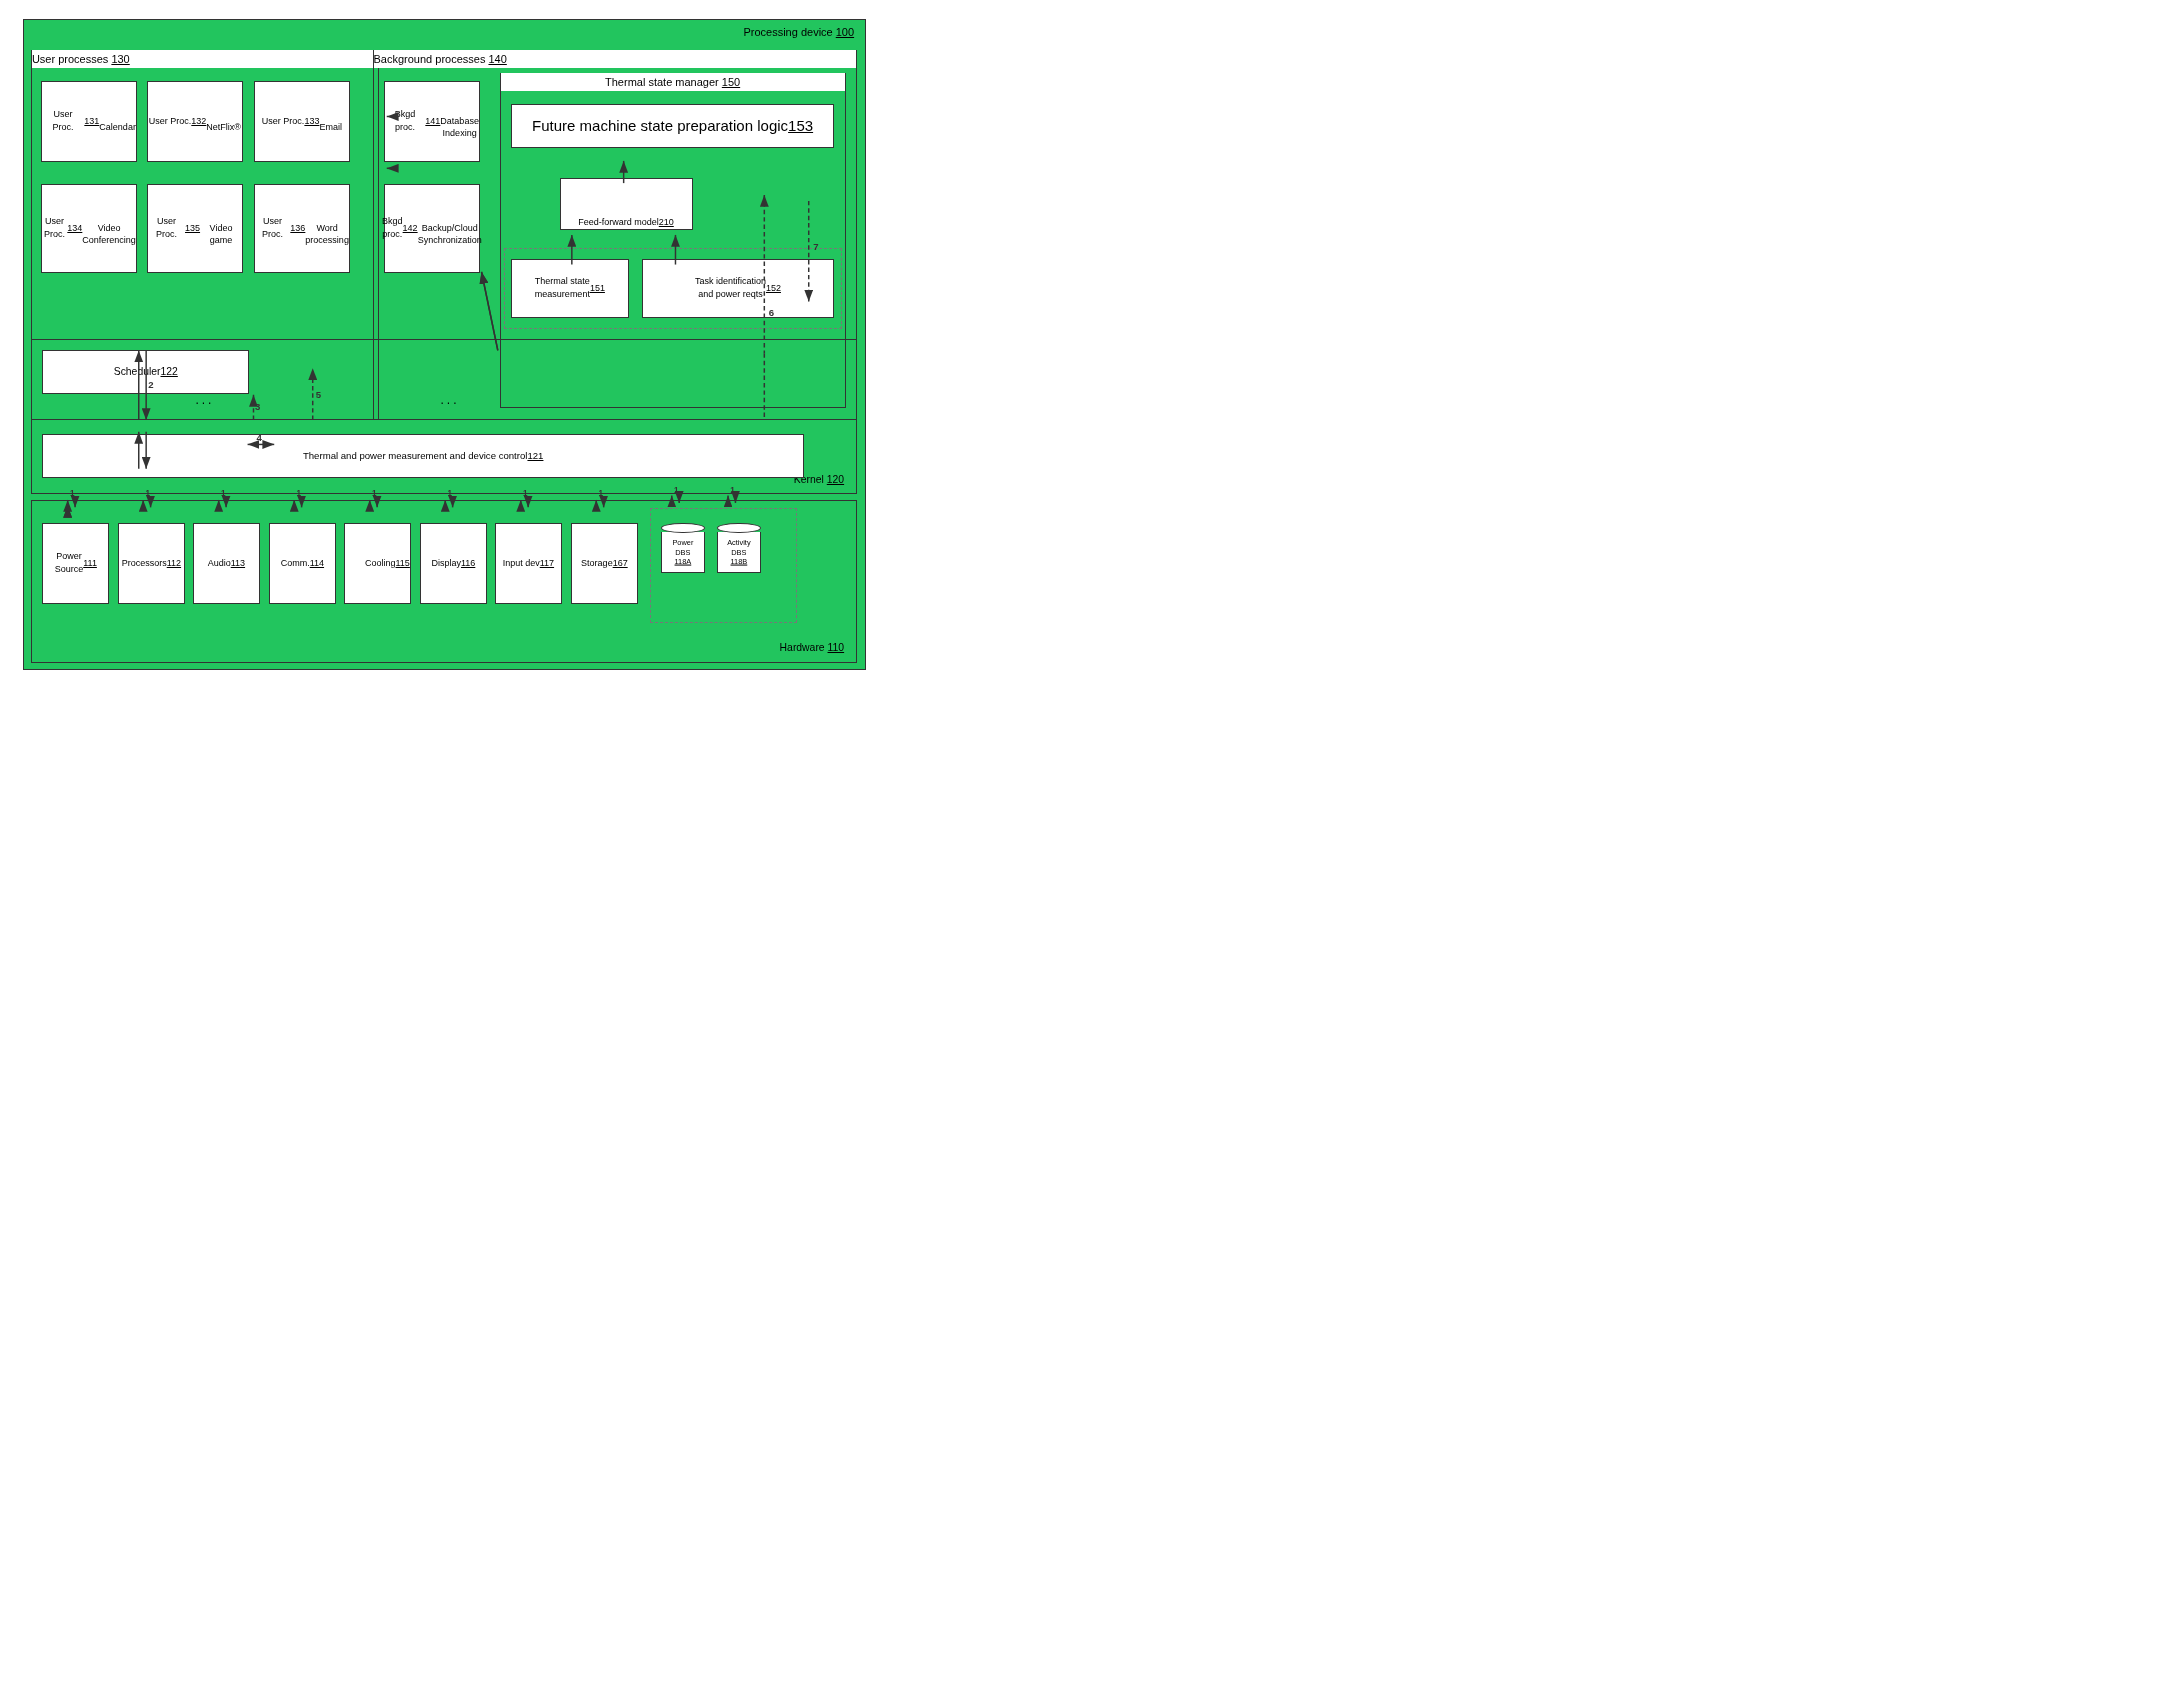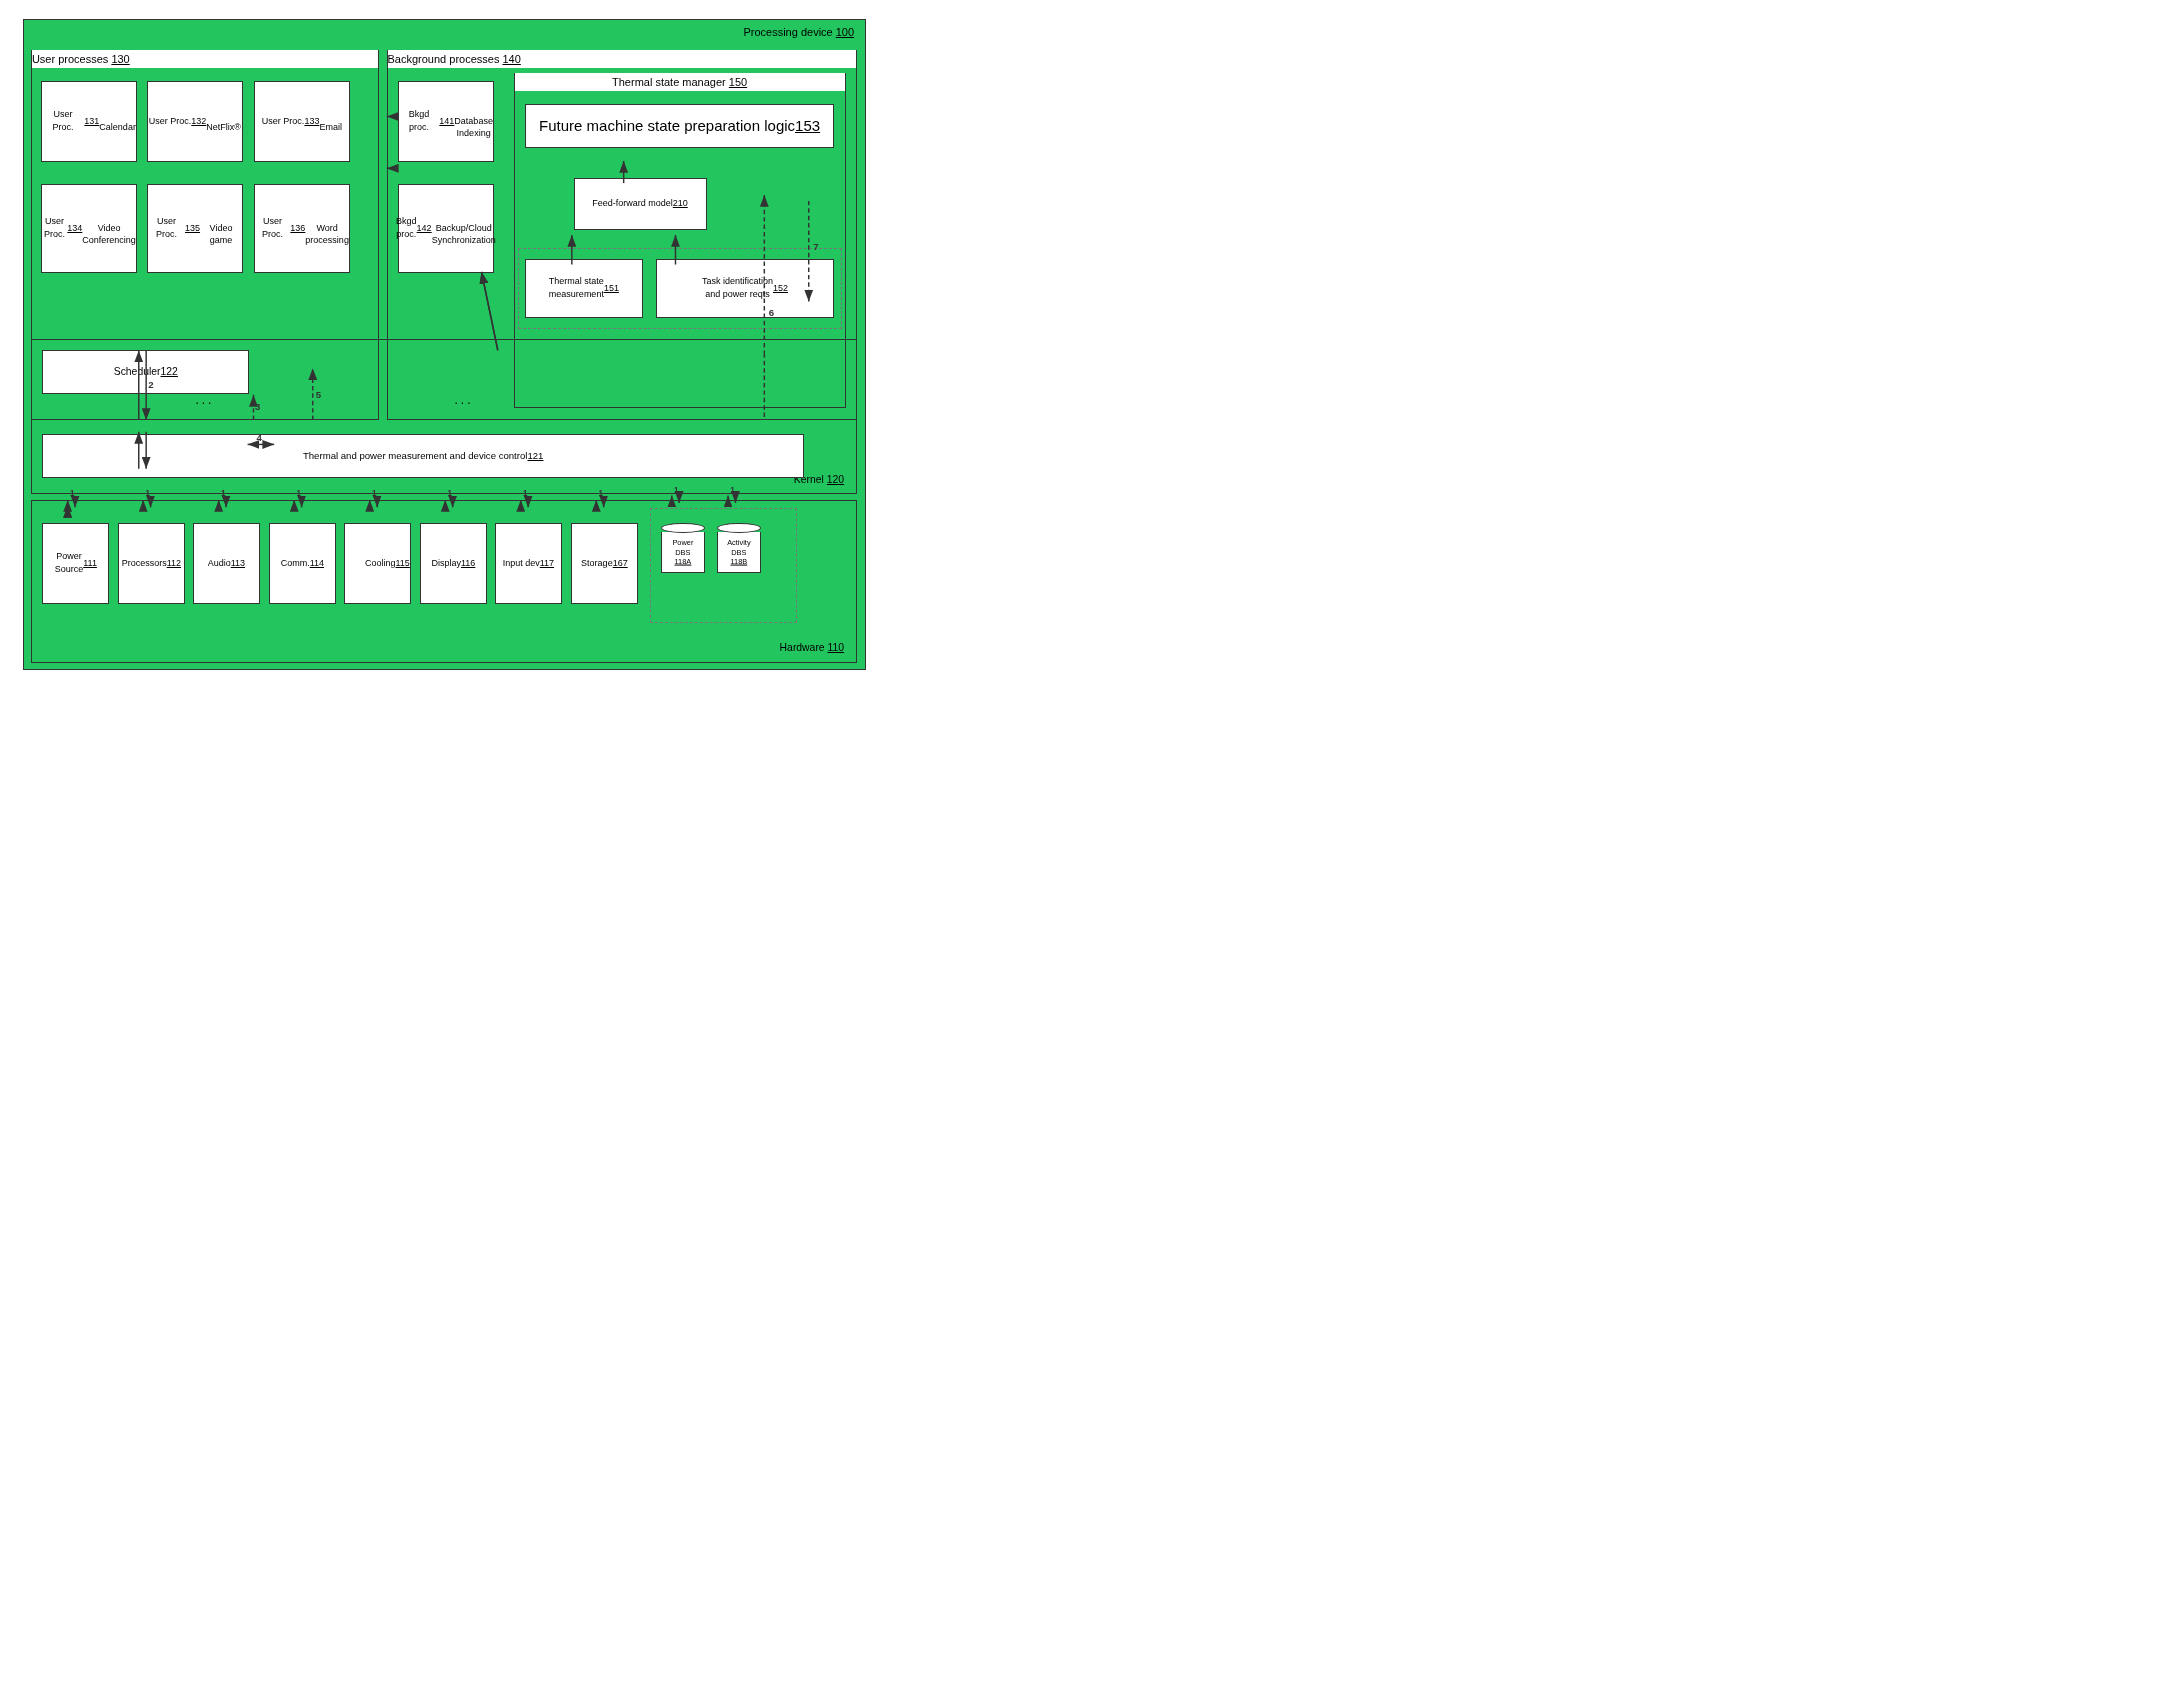--- a/index.html
+++ b/index.html
@@ -60,21 +60,21 @@
       position: absolute;
       bottom: 7.4px;
       right: 12px;
       font-size: 10.4px;
     }
 
     
     .bg-processes-box {
       position: absolute;
       top: 30px;
-      left: 363px;
+      left: 349px;
       right: 7.4px;
       height: 370px;
       border: 1.5px solid #333;
     }
 
     
     .user-processes-box {
       position: absolute;
       top: 30px;
       left: 7.4px;
@@ -196,21 +196,21 @@
 
     <div class="proc-box" style="top:133px;left:10.4px;width:96px;height:89px;">Bkgd proc. <u>142</u><br>Backup/Cloud<br>Synchronization</div>
 
     <div style="position:absolute;bottom:12px;left:67px;font-size:12px;letter-spacing:3px;">...</div>
 
     <div style="position:absolute;top:22px;left:126px;right:10.4px;bottom:10.4px;border:1.5px solid #333;">
       <div style="position:absolute;top:-0.7px;left:0;right:0;text-align:center;background:#fff;font-size:11px;padding:3px 0;">Thermal state manager <u>150</u></div>
 
       <div class="proc-box" style="top:30px;left:10.4px;right:10.4px;height:44px;font-size:15px;">Future machine state preparation logic <u>153</u></div>
 
-      <div class="proc-box" style="top:104px;left:59px;width:133px;height:52px;font-size:9px;text-align:center;">Feed-forward model<br><u>210</u></div>
+      <div class="proc-box" style="top:104px;left:59px;width:133px;height:52px;font-size:9px;text-align:center;align-items:flex-end;">Feed-forward model<br><u>210</u></div>
 
       <div class="proc-box" style="top:185px;left:10.4px;width:118px;height:59px;font-size:9px;">Thermal state<br>measurement <u>151</u></div>
 
       <div class="proc-box" style="top:185px;left:141px;right:10.4px;height:59px;font-size:9px;">Task identification<br>and power reqts <u>152</u></div>
 
       <div style="position:absolute;top:174px;left:3px;right:3px;height:81px;border:1.5px dashed #777;"></div>
 
     </div>
   </div>
 

